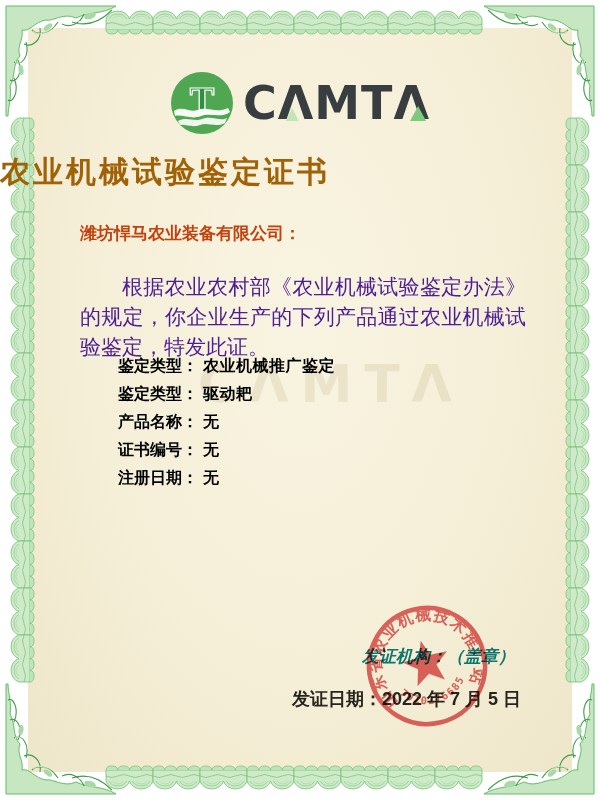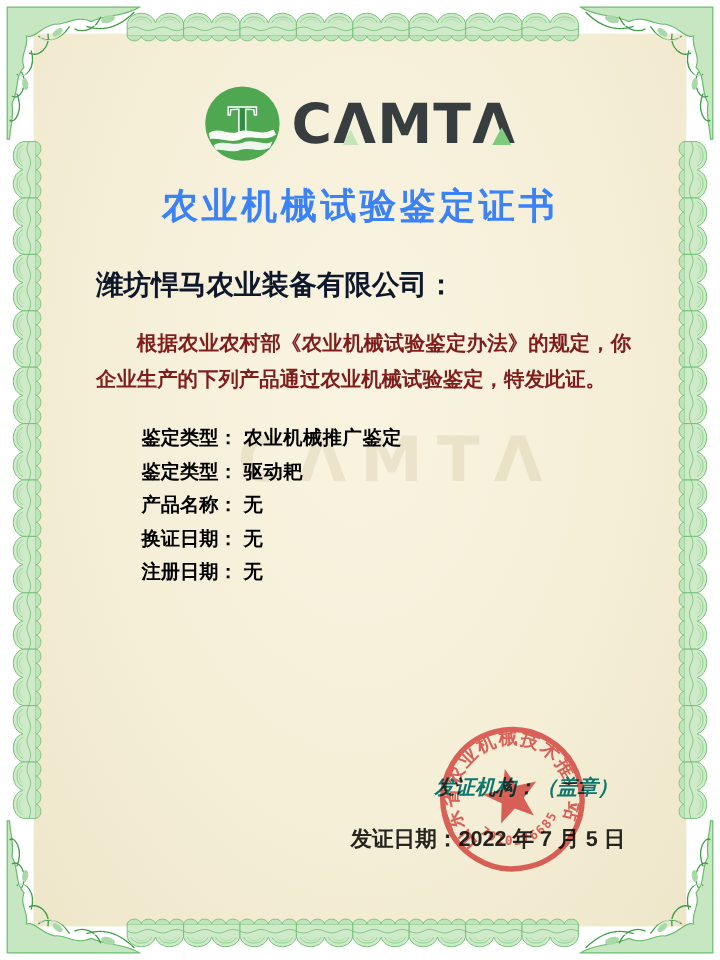--- a/index.html
+++ b/index.html
@@ -12,26 +12,26 @@
 
   .logo-row{position:absolute;left:0;right:0;top:70px;height:66px;
             display:flex;align-items:center;justify-content:center;gap:9px;}
   .wordmark{display:flex;align-items:center;font-family:"DejaVu Sans","Liberation Sans",sans-serif;
             font-weight:800;font-size:46px;color:#383d40;letter-spacing:1px;line-height:1;}
   .letter{position:relative;display:inline-block;}
   .tri{position:absolute;bottom:5px;left:8px;width:13px;height:13px;background:#c2e5b8;
        clip-path:polygon(50% 0,100% 100%,0 100%);}
   .tri-b{left:auto;right:4px;width:16px;height:15px;background:#7ecb7e;}
 
-  .title{position:absolute;left:0;right:0;top:152px;text-align:center;
+  .title{position:absolute;left:0;right:0;top:152px;text-align:left;
          font-family:"Liberation Serif","DejaVu Serif",serif;font-weight:700;
-         font-size:30px;letter-spacing:3px;color:#3b82f6;}
-  .recipient{position:absolute;left:80px;top:222px;font-size:23px;font-weight:700;color:#0f172a;}
-  .body-par{position:absolute;left:80px;right:74px;top:272px;font-size:17px;font-weight:700;
-            line-height:30px;text-indent:2em;color:#7f1d1d;text-align:justify;}
+         font-size:30px;letter-spacing:3px;color:#a16207;}
+  .recipient{position:absolute;left:80px;top:222px;font-size:17px;font-weight:700;color:#c2410c;}
+  .body-par{position:absolute;left:80px;right:74px;top:272px;font-size:21px;font-weight:400;
+            line-height:30px;text-indent:2em;color:#4c1d95;text-align:justify;}
 
   .fields{position:absolute;left:118px;top:352px;font-size:16px;font-weight:700;color:#000000;}
   .frow{height:28px;line-height:28px;white-space:nowrap;}
   .frow .val{margin-left:5px;letter-spacing:.5px;}
 
   .issuer{position:absolute;left:362px;top:645px;font-size:17px;font-weight:700;color:#0f766e;font-style:italic;}
   .issue-date{position:absolute;left:292px;top:687px;font-size:18px;font-weight:700;color:#26241f;white-space:nowrap;}
 
   .watermark{position:absolute;left:198px;top:358px;font-family:"DejaVu Sans",sans-serif;
              font-weight:800;font-size:52px;letter-spacing:12px;line-height:1;
@@ -149,21 +149,21 @@
     <div class="title">农业机械试验鉴定证书</div>
 
     <div class="recipient">潍坊悍马农业装备有限公司：</div>
 
     <div class="body-par">根据农业农村部《农业机械试验鉴定办法》的规定，你企业生产的下列产品通过农业机械试验鉴定，特发此证。</div>
 
     <div class="fields">
       <div class="frow"><span>鉴定类型：</span><span class="val">农业机械推广鉴定</span></div>
       <div class="frow"><span>鉴定类型：</span><span class="val">驱动耙</span></div>
       <div class="frow"><span>产品名称：</span><span class="val">无</span></div>
-      <div class="frow"><span>换证日期：</span><span class="val">无</span></div>
+      <div class="frow"><span>证书编号：</span><span class="val">无</span></div>
       <div class="frow"><span>注册日期：</span><span class="val">无</span></div>
     </div>
 
     <div class="issuer">发证机构：（盖章）</div>
 
     <div class="issue-date">
       <span>发证日期：</span><span>2022 年 7 月 5 日</span>
     </div>
 
     <svg class="stamp" width="144" height="144" viewBox="0 0 144 144" aria-hidden="true">

